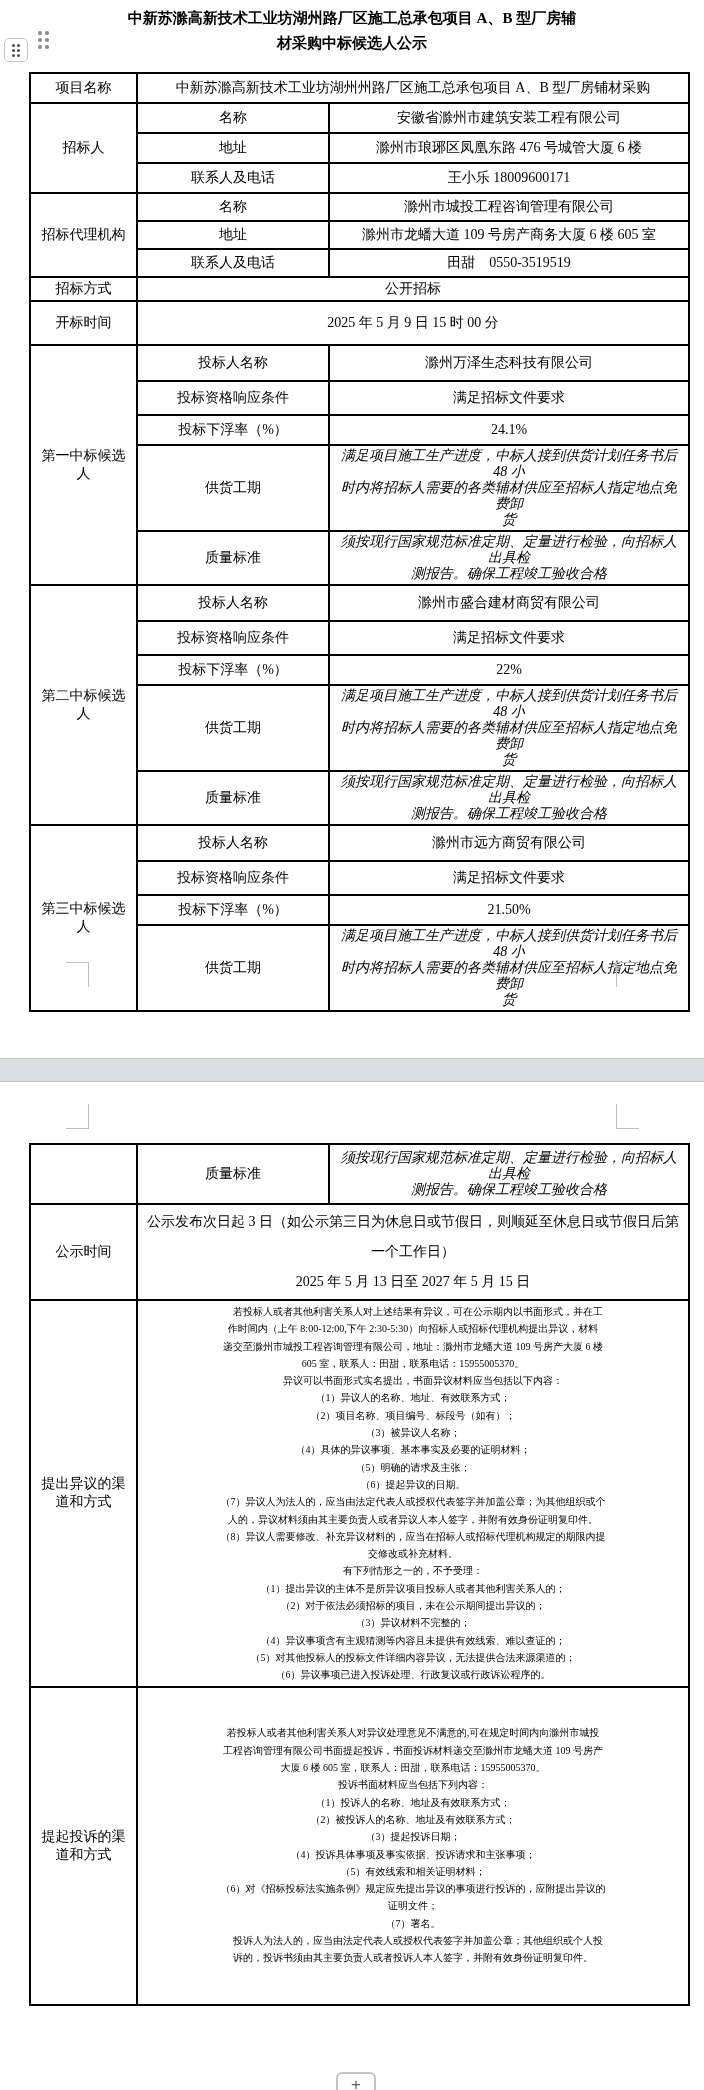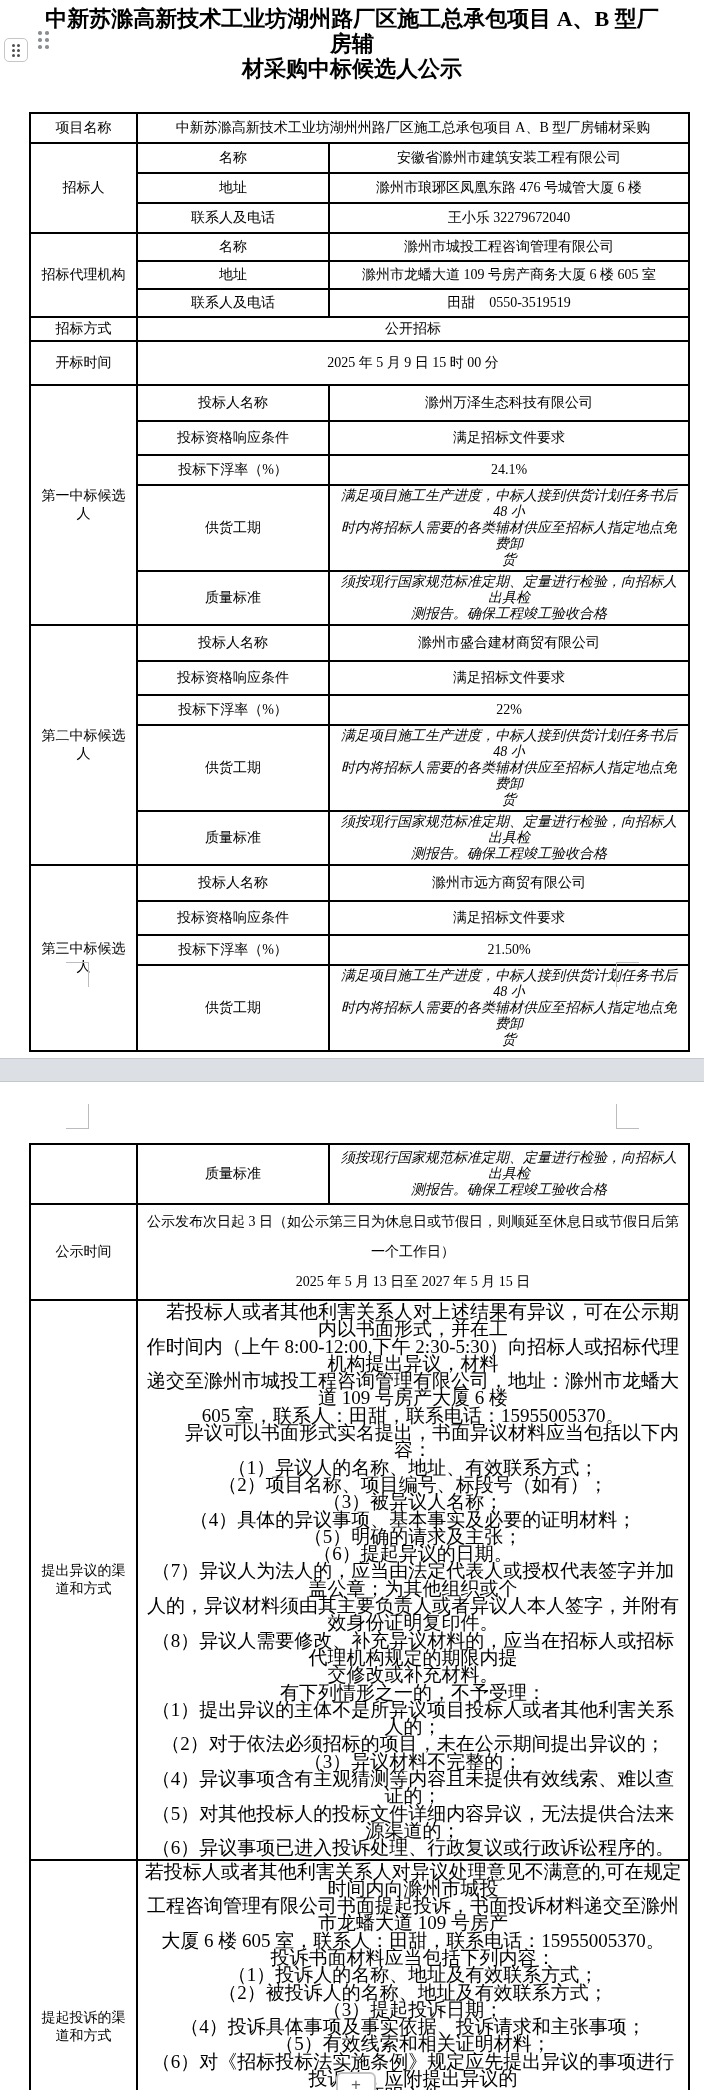--- a/index.html
+++ b/index.html
@@ -5,48 +5,48 @@
   html,body{margin:0;padding:0;}
   body{
     width:704px;height:2090px;position:relative;overflow:hidden;
     background:#ffffff;
     font-family:"Liberation Serif","DejaVu Serif",serif;
     color:#000;
   }
   .pre{white-space:pre-line;}
   .doc-title{
     position:absolute;left:40px;right:40px;top:6px;
-    text-align:center;font-weight:bold;font-size:22px;line-height:25px;
+    text-align:center;font-weight:bold;font-size:15px;line-height:25px;
   }
   
   .grid-btn{
     position:absolute;left:4px;top:38px;width:22px;height:22px;
     border:1px solid #c6c6c6;border-radius:5px;background:#fff;
     display:flex;align-items:center;justify-content:center;cursor:pointer;
   }
   .dots{display:grid;grid-template-columns:repeat(2,5px);grid-auto-rows:5px;}
   .dots i{width:3px;height:3px;border-radius:50%;background:#4d4d4d;display:block;margin:1px;}
   .drag-dots{position:absolute;left:37px;top:30px;}
   .drag-dots .dots{grid-template-columns:repeat(2,7px);grid-auto-rows:7px;}
   .drag-dots .dots i{width:3.5px;height:3.5px;background:#8a8f94;}
   
   table.doc{
     position:absolute;left:29px;width:659px;
     border-collapse:collapse;table-layout:fixed;
     font-size:14px;
   }
-  .t1{top:72px;margin-top:40px;}
+  .t1{top:72px;}
   .t2{top:1143px;}
   table.doc td{
     border:2px solid #000;text-align:center;vertical-align:middle;
     padding:2px 6px;overflow:hidden;
   }
   td.val3{line-height:16px;font-style:italic;}
   td.longtext{
-    text-align:left;font-size:19px;line-height:17.3px;padding:4px 8px;vertical-align:top;
+    text-align:left;font-size:10px;line-height:17.3px;padding:4px 8px;vertical-align:top;
   }
   td.pub{line-height:30px;}
   
   .page-break{
     position:absolute;left:0;top:1058px;width:704px;height:22px;
     background:#dce0e4;border-top:1px solid #c4c8cc;border-bottom:1px solid #c4c8cc;
   }
   .corner{position:absolute;width:22px;height:24px;}
   .c-p1-left {left:66px;top:962px;border-top:1px solid #b9bdc1;border-right:1px solid #b9bdc1;}
   .c-p1-right{left:616px;top:962px;border-top:1px solid #b9bdc1;border-left:1px solid #b9bdc1;}
@@ -101,21 +101,21 @@
     <td rowspan="3">招标人</td>
     <td>名称</td>
     <td>安徽省滁州市建筑安装工程有限公司</td>
   </tr>
   <tr style="height:30px">
     <td>地址</td>
     <td>滁州市琅琊区凤凰东路 476 号城管大厦 6 楼</td>
   </tr>
   <tr style="height:30px">
     <td>联系人及电话</td>
-    <td>王小乐 32279672040</td>
+    <td>王小乐 18009600171</td>
   </tr>
   <tr style="height:28px">
     <td rowspan="3">招标代理机构</td>
     <td>名称</td>
     <td>滁州市城投工程咨询管理有限公司</td>
   </tr>
   <tr style="height:28px">
     <td>地址</td>
     <td>滁州市龙蟠大道 109 号房产商务大厦 6 楼 605 室</td>
   </tr>

